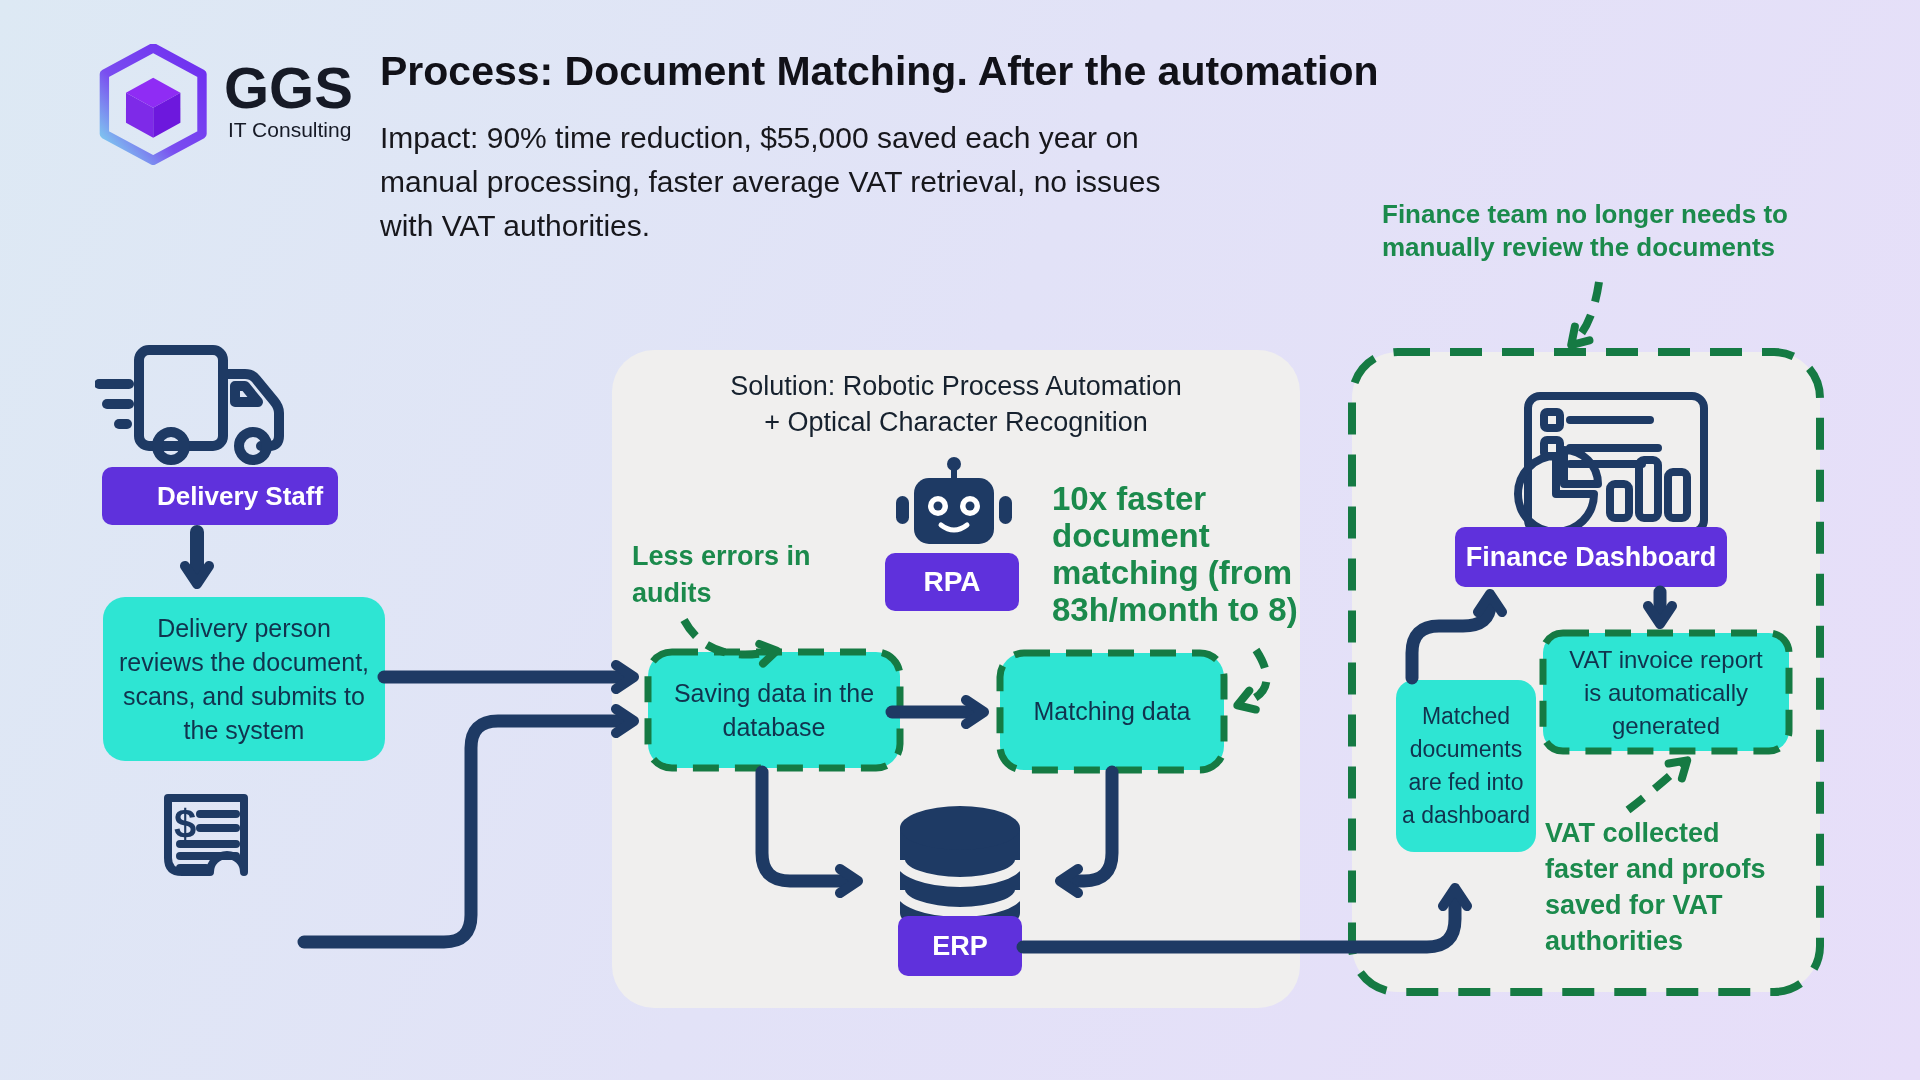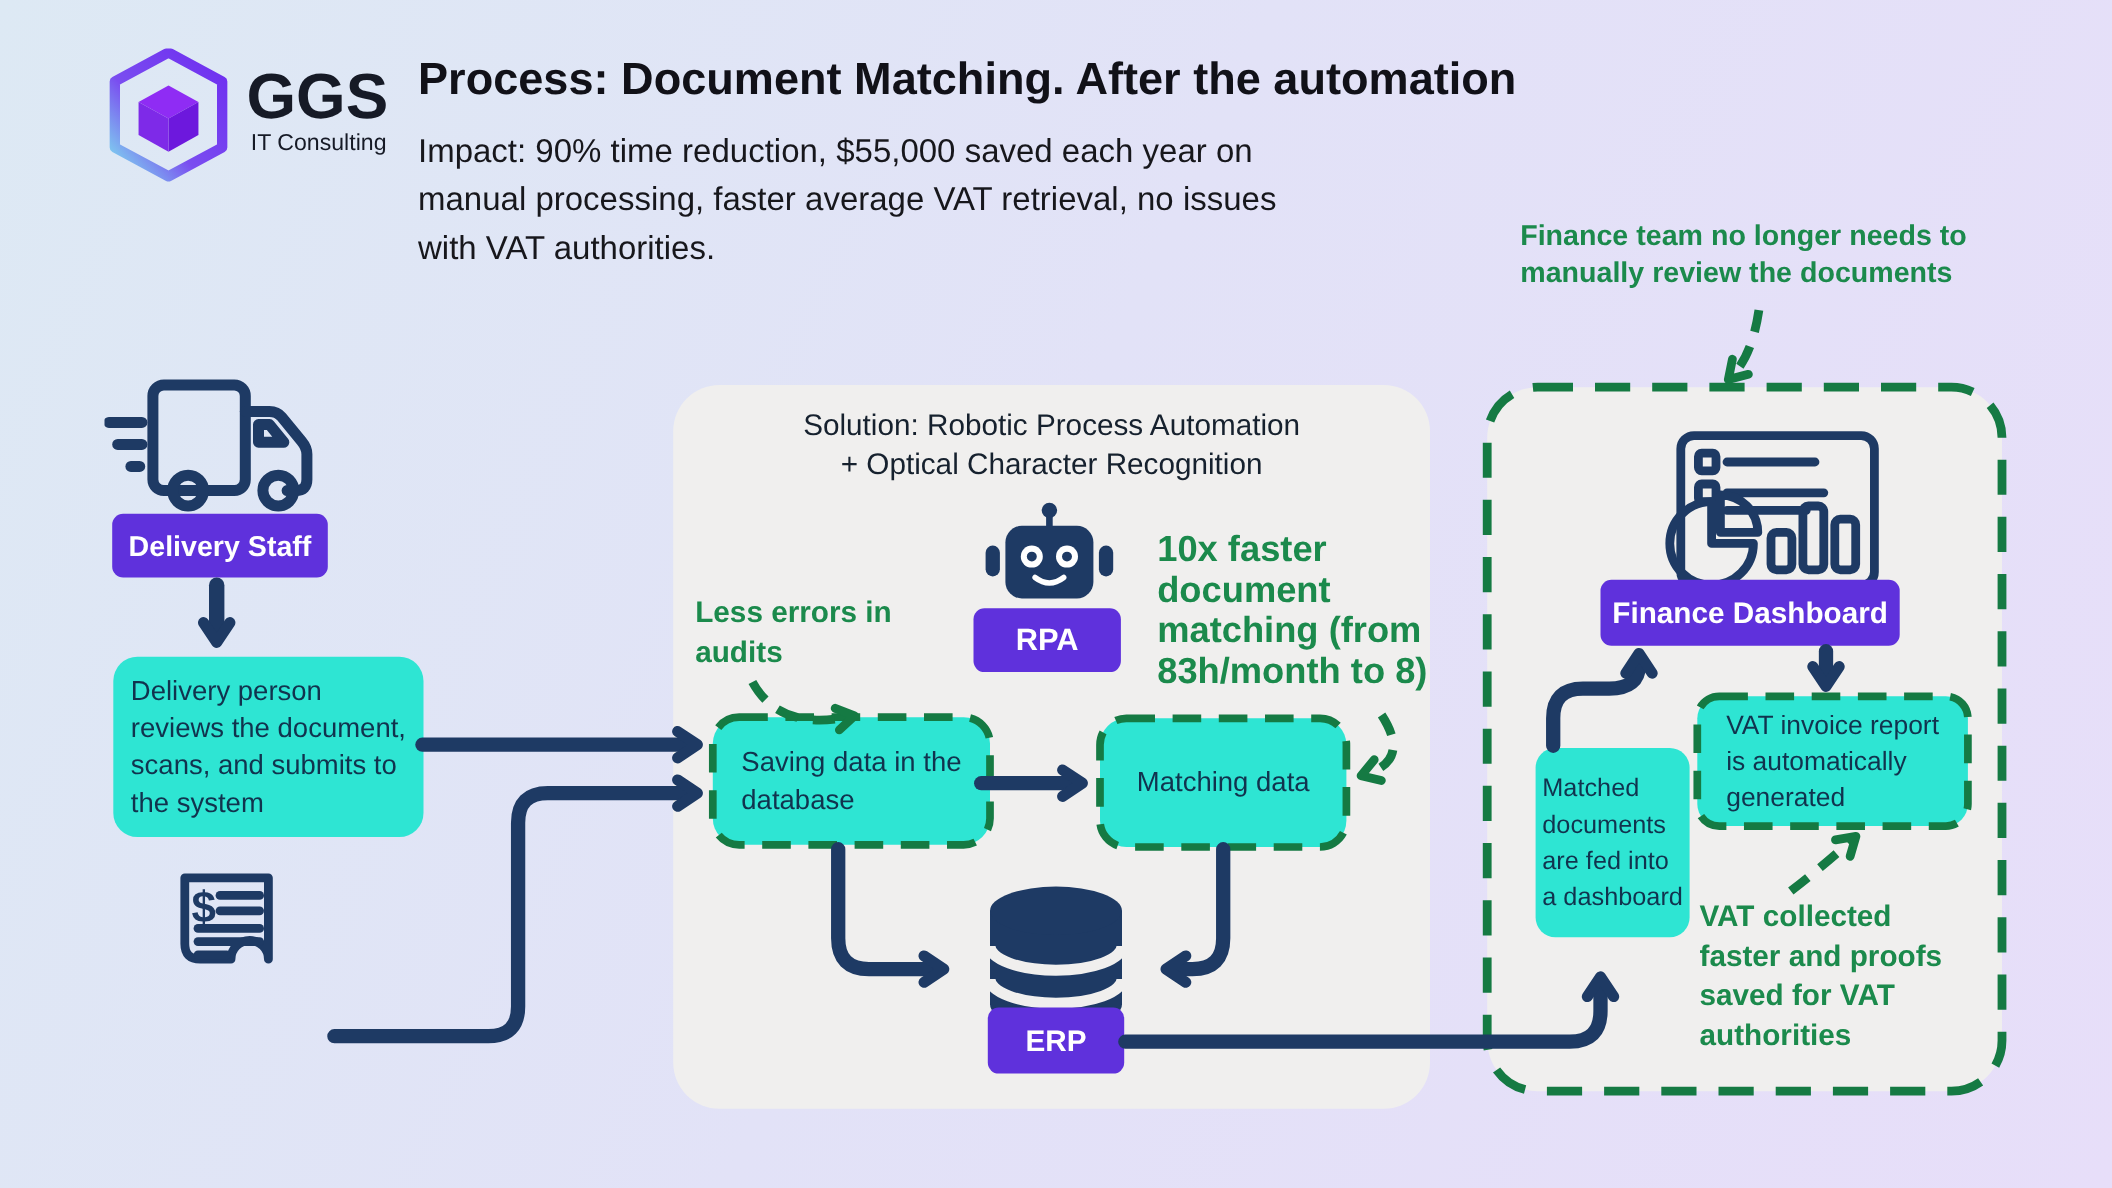--- a/index.html
+++ b/index.html
@@ -6,21 +6,21 @@
   body{width:1920px;height:1080px;overflow:hidden;
        font-family:"Liberation Sans","DejaVu Sans",sans-serif;}
   .stage{position:relative;width:1920px;height:1080px;
          background:linear-gradient(115deg,#dde9f4 0%,#e2e2f7 48%,#e7def9 100%);}
   .abs{position:absolute;}
   .panel{position:absolute;background:var(--panel,#f0efee);}
   .badge{position:absolute;display:flex;align-items:center;justify-content:center;
          background:var(--purple,#5f31dc);color:#fff;font-weight:bold;border-radius:10px;z-index:4;}
   .tealbox{position:absolute;display:flex;align-items:center;justify-content:center;
            background:var(--teal,#2ee5d3);color:var(--box-ink,#11334e);
-           text-align:left;white-space:pre-line;z-index:3;}
+           text-align:center;white-space:pre-line;z-index:3;}
   .note{position:absolute;color:var(--green-text,#1b8a4c);font-weight:bold;
         white-space:pre-line;z-index:4;}
   .ink{color:var(--ink,#111118);}
   .heading{position:absolute;text-align:center;white-space:pre-line;color:#16212e;z-index:3;}
   svg{display:block;}
   .icon{position:absolute;z-index:3;}
   #overlay{position:absolute;left:0;top:0;z-index:10;pointer-events:none;}
 </style>
 </head>
 <body>
@@ -57,21 +57,21 @@
         <path d="M12 64 H34"></path>
         <path d="M24 84 H32"></path>
       <rect x="44" y="10" width="84" height="96" rx="10"></rect>
       <path d="M128 34 H150 q7 0 11 5 L179 61 q5 6 5 12 V96 q0 10 -10 10 h-8"></path>
       <path d="M140 62 v-16 h10 l13 16 z"></path>
       <circle cx="76" cy="106" r="14"></circle>
       <circle cx="158" cy="106" r="14"></circle>
     </g>
   </svg>
 
-  <div class="badge" style="left:102px;top:467px;width:196px;height:58px;font-size:26px;">Delivery Staff</div>
+  <div class="badge" style="left:102px;top:467px;width:196px;height:58px;font-size:26px;padding-left:40px;">Delivery Staff</div>
 
   <div class="tealbox" style="left:103px;top:597px;width:282px;height:164px;border-radius:22px;font-size:25px;line-height:34px;">Delivery person
 reviews the document,
 scans, and submits to
 the system</div>
 
   <svg class="icon" style="left:140px;top:788px;" width="130" height="122" viewBox="0 0 130 122">
     <g fill="none" stroke="#1e3a64" stroke-width="8" stroke-linecap="round" stroke-linejoin="round">
       <path d="M28 10 H104 V84 A17 17 0 0 0 70 84 H42 Q28 84 28 70 Z"></path>
       <path d="M60 26 H96"></path>

